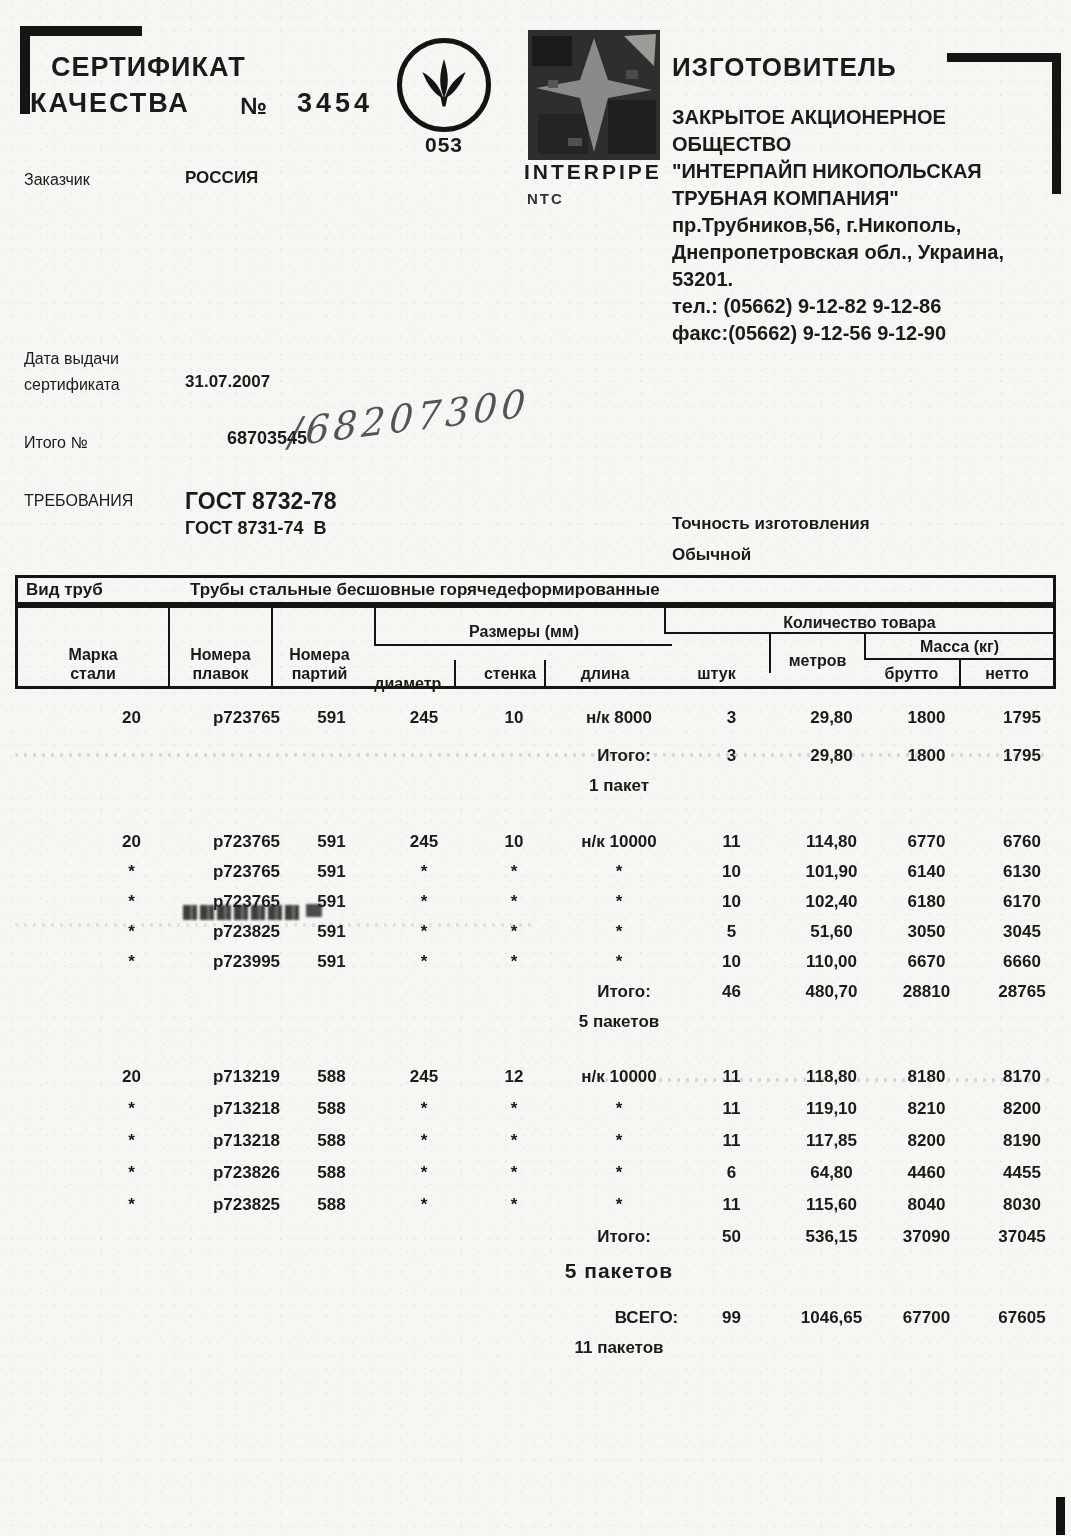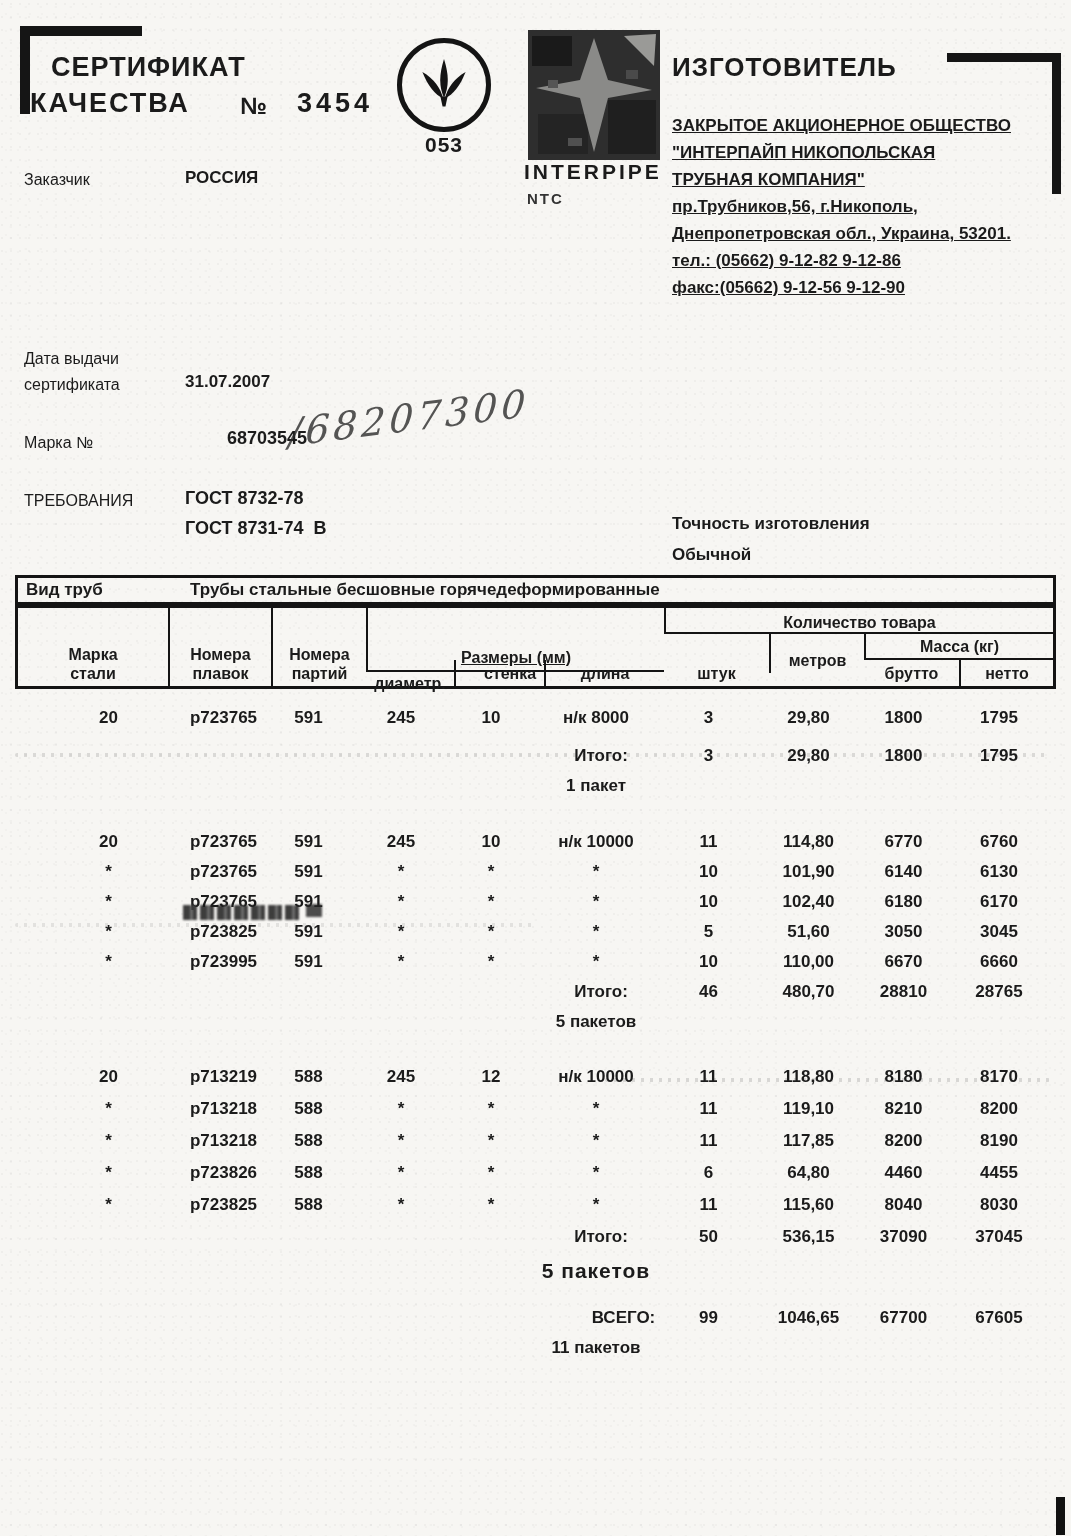--- a/index.html
+++ b/index.html
@@ -27,51 +27,51 @@
   .cert-no{left:297px;top:88px;font-size:27px;font-weight:bold;letter-spacing:4px;}
   
   .stamp{left:397px;top:38px;width:94px;height:94px;border:5px solid #141414;border-radius:50%;box-sizing:border-box;display:flex;align-items:center;justify-content:center;}
   .stamp-no{left:397px;top:133px;width:94px;text-align:center;font-size:21px;font-weight:bold;letter-spacing:1px;}
   
   .ip-img{left:528px;top:30px;width:132px;height:130px;}
   .ip-text{left:524px;top:160px;font-size:21px;font-weight:bold;letter-spacing:3px;}
   .ip-sub{left:527px;top:190px;font-size:15px;font-weight:bold;letter-spacing:2px;color:#333;}
   
   .mfr-label{left:672px;top:52px;font-size:26px;font-weight:bold;letter-spacing:1px;}
-  .mfr-addr{left:672px;top:112px;width:390px;font-size:17px;font-weight:bold;line-height:27px;text-decoration:underline;}
+  .mfr-addr{left:672px;top:104px;width:390px;font-size:20px;font-weight:bold;line-height:27px;}
   
   .lbl{font-size:16px;}
   .val{font-size:17px;font-weight:bold;}
   .customer-label{left:24px;top:171px;}
   .customer-val{left:185px;top:168px;}
   .date-l1{left:24px;top:350px;}
   .date-l2{left:24px;top:376px;}
   .date-val{left:185px;top:372px;}
   .wagon-label{left:24px;top:434px;}
   .wagon-val{left:185px;top:428px;font-size:18px;margin-left:42px;}
   .wagon-hand{
     left:288px;top:396px;font-family:"DejaVu Serif", serif;font-style:italic;
     font-size:38px;letter-spacing:4px;color:#2c2c2c;opacity:.8;
     transform:rotate(-7deg) skewX(-10deg);
   }
   .req-label{left:24px;top:492px;}
-  .req-1{left:185px;top:488px;font-size:18px;}
+  .req-1{left:185px;top:488px;font-size:23px;}
   .req-2{left:185px;top:518px;font-size:18px;white-space:pre;}
   .prec-1{left:672px;top:514px;font-size:17px;font-weight:bold;}
   .prec-2{left:672px;top:545px;font-size:17px;font-weight:bold;}
   
   .kind-row{left:15px;top:575px;width:1041px;height:30px;border:3px solid #141414;box-sizing:border-box;display:flex;align-items:center;}
   .kind-label{margin-left:8px;font-size:17px;font-weight:bold;width:152px;}
   .kind-value{font-size:17px;font-weight:bold;margin-left:12px;}
   .thead{left:15px;top:605px;width:1041px;height:84px;border:3px solid #141414;box-sizing:border-box;font-size:16px;font-weight:bold;}
   .hcell{position:absolute;box-sizing:border-box;display:flex;flex-direction:column;align-items:center;justify-content:flex-end;padding-bottom:3px;text-align:center;line-height:19px;}
   .bl2{border-left:2px solid #141414;}
   .bb2{border-bottom:2px solid #141414;}
   
-  .tbody{left:6px;top:689px;width:1041px;}
+  .tbody{left:29px;top:689px;width:1041px;}
   .t-row{display:grid;grid-template-columns:150px 105px 95px 90px 90px 120px 105px 95px 95px 96px;height:30px;align-items:center;font-size:17px;font-weight:bold;}
   .t-row > span{text-align:center;}
   .t-row .c0{padding-left:55px;}
   .t-row .c1{padding-left:30px;}
   .rows-lg .t-row{height:32px;}
   .total-label{padding-left:10px;}
   .note-row{height:30px;}
   .big-note{font-size:21px;letter-spacing:1px;filter:blur(.3px);}
   .grand .total-label{padding-left:55px;}
   .gap-sm{height:8px;}
@@ -149,21 +149,21 @@
       <div class="addr-line">факс:(05662) 9-12-56   9-12-90</div>
     </div>
 
   <div class="abs lbl customer-label">Заказчик</div>
   <div class="abs val customer-val">РОССИЯ</div>
 
   <div class="abs lbl date-l1">Дата выдачи</div>
   <div class="abs lbl date-l2">сертификата</div>
   <div class="abs val date-val">31.07.2007</div>
 
-  <div class="abs lbl wagon-label">Марка №</div>
+  <div class="abs lbl wagon-label">Итого №</div>
   <div class="abs val wagon-val">68703545</div>
   <div class="abs wagon-hand">/68207300</div>
 
   <div class="abs lbl req-label">ТРЕБОВАНИЯ</div>
   <div class="abs val req-1">ГОСТ 8732-78</div>
   <div class="abs val req-2">ГОСТ 8731-74  В</div>
 
   <div class="abs prec-1">Точность изготовления</div>
   <div class="abs prec-2">Обычной</div>
 
@@ -178,21 +178,21 @@
       <div>стали</div>
     </div>
     <div class="hcell bl2" style="left:150px;top:0;width:103px;height:78px;">
       <div>Номера</div>
       <div>плавок</div>
     </div>
     <div class="hcell bl2" style="left:253px;top:0;width:95px;height:78px;">
       <div>Номера</div>
       <div>партий</div>
     </div>
-    <div class="hcell bl2 bb2" style="left:348px;top:0;width:298px;height:64px;text-decoration:underline;">
+    <div class="hcell bl2 bb2" style="left:356px;top:0;width:298px;height:38px;">
       <div>Размеры (мм)</div>
     </div>
     <div class="hcell" style="left:348px;top:52px;width:88px;height:26px;margin-top:10px;">
       <div>диаметр.</div>
     </div>
     <div class="hcell bl2" style="left:436px;top:52px;width:90px;height:26px;padding-left:20px;">
       <div>стенка</div>
     </div>
     <div class="hcell bl2" style="left:526px;top:52px;width:120px;height:26px;">
       <div>длина</div>

